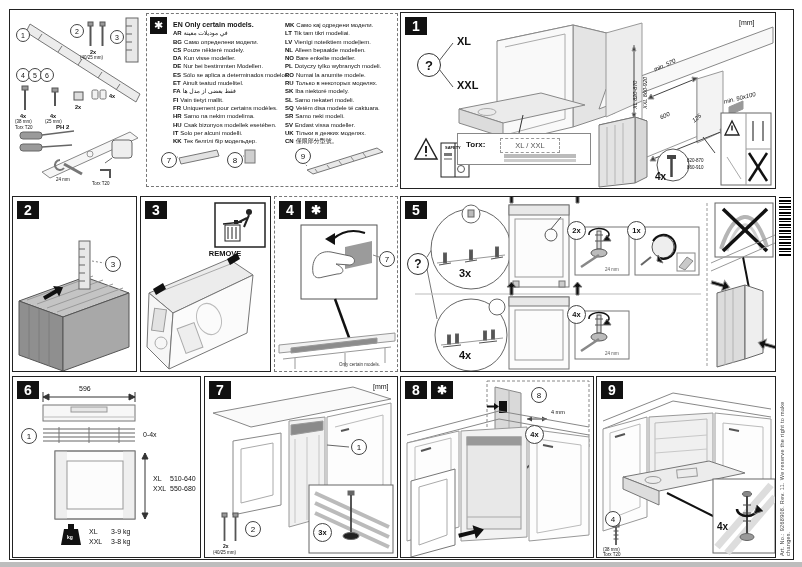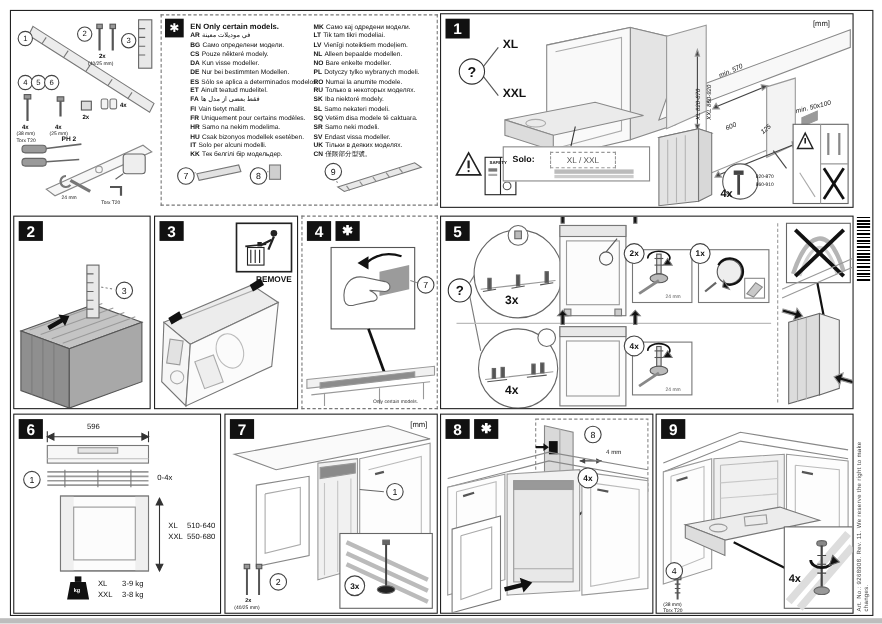--- a/index.html
+++ b/index.html
@@ -260,21 +260,21 @@
     <span class="lbl t55 i rot" style="left:231px;top:96px;transform:rotate(-90deg);">XL 820-870</span>
     <span class="lbl t55 i rot" style="left:241px;top:96px;transform:rotate(-90deg);">XXL 860-920</span>
     <span class="lbl t6 i rot" style="left:252px;top:54px;transform:rotate(-24deg);">min. 570</span>
     <span class="lbl t6 i rot" style="left:258px;top:102px;transform:rotate(-24deg);">600</span>
     <span class="lbl t6 i rot" style="left:290px;top:106px;transform:rotate(-40deg);">125</span>
     <span class="lbl t6 i rot" style="left:322px;top:86px;transform:rotate(-14deg);">min. 50x100</span>
     <span class="lbl b" style="left:254px;top:158px;font-size:10px;">4x</span>
     <span class="lbl t4" style="left:286px;top:146px;">820-870</span>
     <span class="lbl t4" style="left:286px;top:153px;">860-910</span>
     <div class="sizebox" style="left:56px;top:120px;width:132px;height:30px;">
-      <span class="lbl b" style="left:8px;top:7px;">Solo:</span>
+      <span class="lbl b" style="left:8px;top:7px;">Torx:</span>
       <span class="dashval" style="left:42px;top:4px;width:58px;height:13px;">XL / XXL</span>
       <div class="graybar" style="left:46px;top:20px;width:72px;height:3.5px;"></div>
       <div class="graybar" style="left:46px;top:25px;width:72px;height:2.5px;background:#ccc;"></div>
     </div>
     <span class="lbl" style="left:44px;top:133px;font-size:4px;font-weight:bold;">SAFETY</span>
   </div>
 
   <div class="panel" style="left:12px;top:196px;width:125px;height:176px;">
     <span class="badge">2</span>
     <svg width="125" height="176" viewBox="0 0 125 176">
@@ -325,21 +325,21 @@
         <polygon points="8,96 32,116 28,172 6,150" fill="#f6f6f6"></polygon>
         <rect x="12" y="112" width="12" height="22" fill="#e2e2e2" stroke="#999" transform="rotate(8 18 123)"></rect>
         <circle cx="20" cy="146" r="6" fill="none" stroke="#aaa"></circle>
         <polygon points="32,116 112,78 106,136 28,172" fill="#fbfbfb"></polygon>
         <ellipse cx="68" cy="122" rx="12" ry="16" fill="none" stroke="#bbb" transform="rotate(-20 68 122)"></ellipse>
         <rect x="40" y="128" width="18" height="26" fill="#eee" stroke="#aaa" transform="rotate(-20 49 141)"></rect>
       </g>
       <polygon points="12,92 22,86 25,92 15,98" fill="#111"></polygon>
       <polygon points="86,62 96,56 99,62 89,68" fill="#111"></polygon>
     </svg>
-    <span class="lbl b" style="left:84px;top:53px;width:48px;text-align:center;font-size:7.5px;">REMOVE</span>
+    <span class="lbl b" style="left:60px;top:53px;width:48px;text-align:center;font-size:7.5px;">REMOVE</span>
   </div>
 
   <div class="panel dashed" style="left:274px;top:196px;width:124px;height:176px;">
     <span class="badge">4</span>
     <span class="badge star">✱</span>
     <svg width="124" height="176" viewBox="0 0 124 176">
       <rect x="26" y="28" width="76" height="74" fill="#fff" stroke="#555"></rect>
       <polygon points="70,50 97,44 97,66 70,72" fill="#9b9b9b"></polygon>
       <path d="M38,76 C36,62 44,53 56,55 L75,59 C81,61 81,67 75,68 L61,67 C70,71 70,77 62,77 L48,80 C42,82 39,80 38,76 z" fill="#fff" stroke="#666"></path>
       <path d="M58,42 Q72,30 90,36" fill="none" stroke="#111" stroke-width="2"></path>

